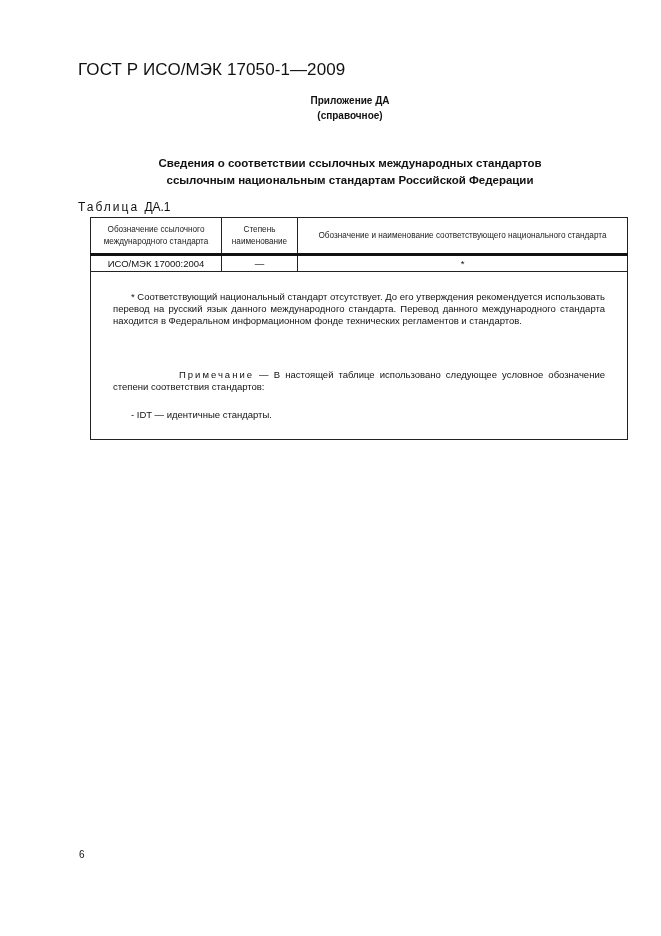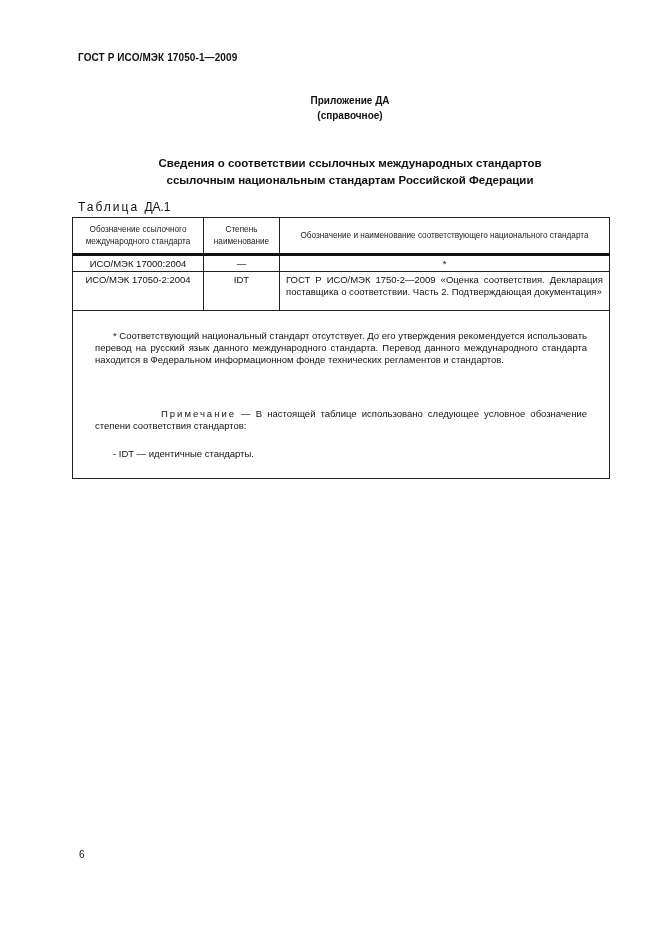--- a/index.html
+++ b/index.html
@@ -1,23 +1,23 @@
 <!DOCTYPE html>
 <html><head>
 <meta charset="utf-8">
 <style>
   html, body { margin: 0; padding: 0; background: #ffffff; }
   body { width: 661px; height: 936px; position: relative; overflow: hidden;
          font-family: "Liberation Sans", sans-serif; color: #111; }
-  .doc-header { position: absolute; left: 78px; top: 52px; font-size: 10px; font-weight: bold; letter-spacing: 0.1px; }
+  .doc-header { position: absolute; left: 78px; top: 60px; font-size: 17px; font-weight: normal; letter-spacing: 0.1px; }
   .appendix { position: absolute; left: 0; width: 700px; top: 93px; text-align: center; font-size: 10px; font-weight: bold; line-height: 15px; }
   .title { position: absolute; left: 0; width: 700px; top: 155px; text-align: center; font-size: 11.5px; font-weight: bold; line-height: 17px; }
   .table-caption { position: absolute; left: 78px; top: 200px; font-size: 12px; letter-spacing: 2px; }
   .table-caption .num { letter-spacing: 0; }
-  table.tbl { position: absolute; left: 72px; top: 217px; width: 537px; border-collapse: collapse; font-size: 9.5px; table-layout: fixed; border-radius: 10px; }
+  table.tbl { position: absolute; left: 90px; top: 217px; width: 537px; border-collapse: collapse; font-size: 9.5px; table-layout: fixed; border-radius: 10px; }
   table.tbl td, table.tbl th { border: 1px solid #222; padding: 0 6px; vertical-align: top; }
   table.tbl th { font-weight: normal; font-size: 8.2px; text-align: center; vertical-align: middle; height: 35px; line-height: 12px; border-bottom: 3px solid #111; color: #222; }
   table.tbl td.c1 { text-align: center; }
   table.tbl td.c2 { text-align: center; }
   table.tbl td.c3 { text-align: justify; line-height: 12px; }
   tr.row1 td { height: 15px; line-height: 15px; }
   tr.row2 td { height: 36px; padding-top: 2px; }
   tr.foot td { font-size: 9.5px; padding: 3px 6px 2px 6px; line-height: 12px; text-align: justify; }
   .foot p { margin: 16px; }
   .indent { text-indent: 18px; }
@@ -55,25 +55,20 @@
       <tr>
     <th>Обозначение ссылочного международного стандарта</th>
     <th>Степень наименование</th>
     <th>Обозначение и наименование соответствующего национального стандарта</th>
   </tr>
   <tr class="row1">
     <td class="c1">ИСО/МЭК 17000:2004</td>
     <td class="c2">—</td>
     <td class="c2">*</td>
   </tr>
-  <tr class="row2">
-    <td class="c1">ИСО/МЭК 17050-2:2004</td>
-    <td class="c2">IDT</td>
-    <td class="c3">ГОСТ Р ИСО/МЭК 1750-2—2009 «Оценка соответствия. Декларация поставщика о соответствии. Часть 2. Подтверждающая документация»</td>
-  </tr>
   <tr class="foot">
     <td colspan="3" class="foot">
       <p class="indent">* Соответствующий национальный стандарт отсутствует. До его утверждения рекомендуется использовать перевод на русский язык данного международного стандарта. Перевод данного международного стандарта находится в Федеральном информационном фонде технических регламентов и стандартов.</p>
       <div class="gap"></div>
       <p class="indent"><span class="spaced">Примечание</span><span> — В настоящей таблице использовано следующее условное обозначение степени соответствия стандартов:</span></p>
       <p class="indent">- IDT — идентичные стандарты.</p>
     </td>
   </tr>
 </tbody>
   </table>

